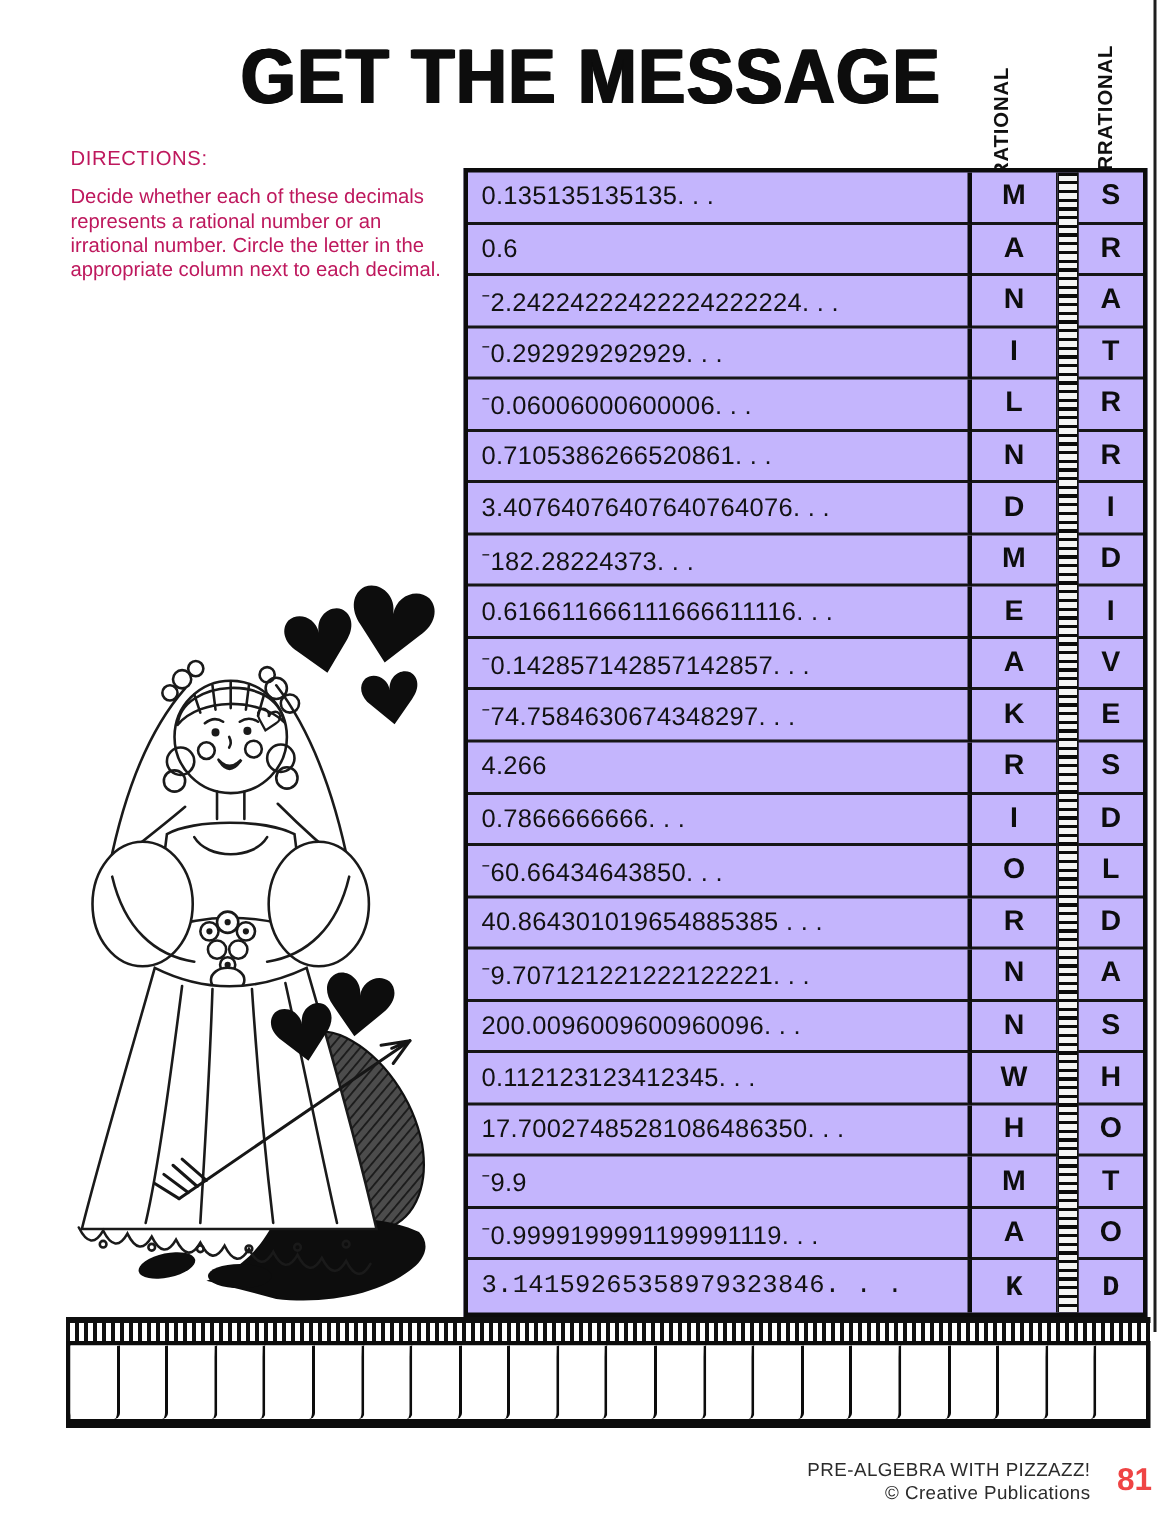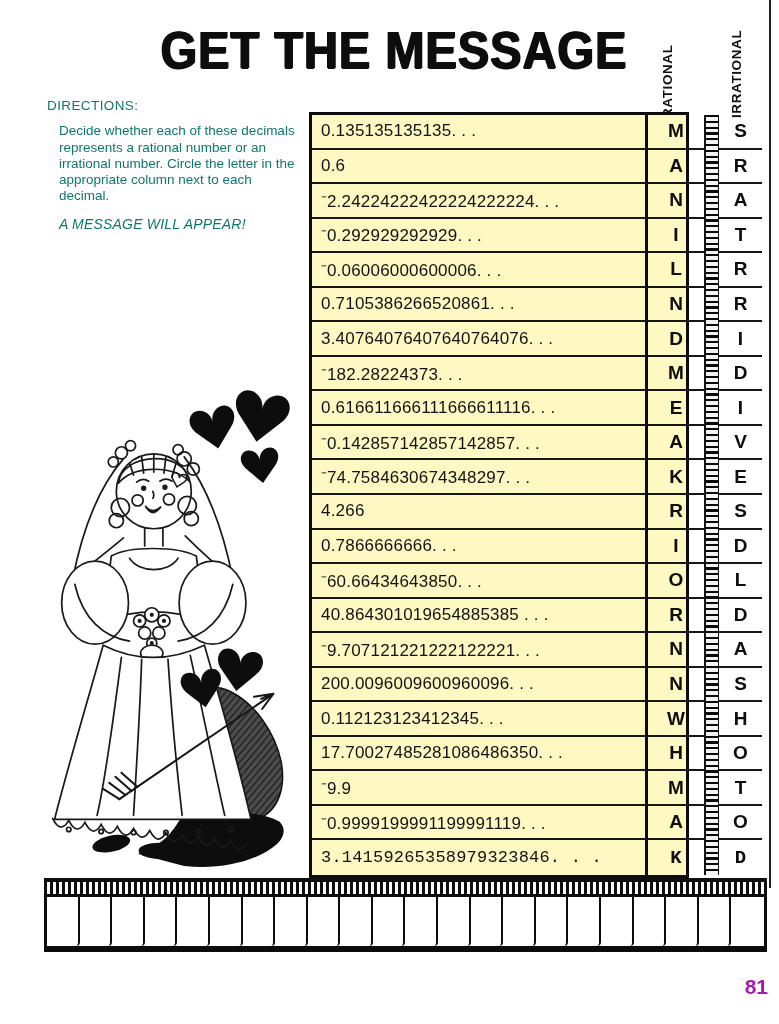--- a/index.html
+++ b/index.html
@@ -13,28 +13,28 @@
          text-shadow:0.9px 0 #0d0d0d,-0.9px 0 #0d0d0d,0 0.5px #0d0d0d;}
 
   
   .vlab{position:absolute;writing-mode:vertical-rl;transform:rotate(180deg);
         font-weight:bold;font-size:13.5px;letter-spacing:0.6px;color:#101010;width:20px;
         text-align:left;line-height:20px;}
   .vlab-rat{left:658px;top:29px;height:89px;}
   .vlab-irr{left:727px;top:5px;height:113px;}
 
   
-  .directions{position:absolute;left:47px;top:98px;width:256px;font-size:13.5px;line-height:16.3px;color:#0f766e;}
+  .directions{position:absolute;left:47px;top:98px;width:256px;font-size:13.5px;line-height:16.3px;color:#be185d;}
   .dir-head{letter-spacing:0.4px;margin-bottom:9px;}
-  .directions p{margin:0 0 11px 12px;}
+  .directions p{margin:0 0 11px 0;}
   .note{font-style:italic;font-size:14px;letter-spacing:0.2px;}
 
   
-  .dtable{position:absolute;left:309px;top:112px;width:380px;height:766px;
-          border:3px solid #0c0c0c;box-sizing:border-box;background:#fef9c3;text-align:center;}
+  .dtable{position:absolute;left:309px;top:112px;width:456px;height:766px;
+          border:3px solid #0c0c0c;box-sizing:border-box;background:#c4b5fd;text-align:center;}
   .tbody{position:absolute;inset:0;display:grid;
          grid-template-columns:336px 57px 14px 43px;grid-auto-rows:1fr;}
   .trow{display:contents;}
   .cell{border-bottom:2px solid #161616;box-sizing:border-box;min-width:0;}
   .trow:last-child .cell{border-bottom:none;font-family:Liberation Mono, monospace;}
   .dec{display:flex;align-items:center;padding-left:9px;font-size:17px;
        letter-spacing:0.2px;white-space:nowrap;border-right:3px solid #0c0c0c;color:#121212;}
   .let{display:flex;align-items:center;justify-content:center;
        font-size:19px;font-weight:bold;color:#0d0d0d;}
   .let-rat{border-right:1px solid #161616;}
@@ -58,36 +58,35 @@
 
   
   .illu{position:absolute;left:32px;top:386px;width:276px;height:486px;}
 
   
   .page-edge{position:absolute;left:769px;top:0;width:2px;height:888px;background:#1e1e1e;}
 
   
   .footer{position:absolute;top:973px;right:52px;text-align:right;
           font-size:12.5px;line-height:15px;color:#2b2b2b;letter-spacing:0.3px;}
-  .pageno{position:absolute;top:975px;right:11px;font-size:21px;font-weight:bold;color:#a21caf;}
+  .pageno{position:absolute;top:975px;right:11px;font-size:21px;font-weight:bold;color:#ef4444;}
 </style>
 </head>
 <body>
 
 <div class="page">
 
   <div class="title">GET THE MESSAGE</div>
 
   <div class="vlab vlab-rat">RATIONAL</div>
   <div class="vlab vlab-irr">IRRATIONAL</div>
 
   <div class="directions">
     <div class="dir-head">DIRECTIONS:</div>
     <p>Decide whether each of these decimals represents a rational number or an irrational number. Circle the letter in the appropriate column next to each decimal.</p>
-    <p class="note">A MESSAGE WILL APPEAR!</p>
   </div>
 
   <svg class="illu" viewBox="0 0 272 480" aria-hidden="true">
     <defs>
       <path id="hrt" d="M17,10 C17,3 24,-1 29,2 C33,5 33,11 28,16 L17,28 L6,16 C1,11 1,5 5,2 C10,-1 17,3 17,10 Z"></path>
       <pattern id="hatch" width="5" height="5" patternUnits="userSpaceOnUse" patternTransform="rotate(40)">
         <rect width="5" height="5" fill="#4c4c4c"></rect>
         <line x1="0" y1="0" x2="0" y2="5" stroke="#1b1b1b" stroke-width="2.4"></line>
       </pattern>
     </defs>
@@ -230,15 +229,19 @@
       <div class="abox"></div>
       <div class="abox"></div>
       <div class="abox"></div>
       <div class="abox"></div>
       <div class="abox"></div>
       <div class="abox"></div>
     </div>
 
   <div class="page-edge"></div>
 
+  <div class="footer">
+    <div>PRE-ALGEBRA WITH PIZZAZZ!</div>
+    <div>© Creative Publications</div>
+  </div>
   <div class="pageno">81</div>
 
 </div>
 
 </body></html>

